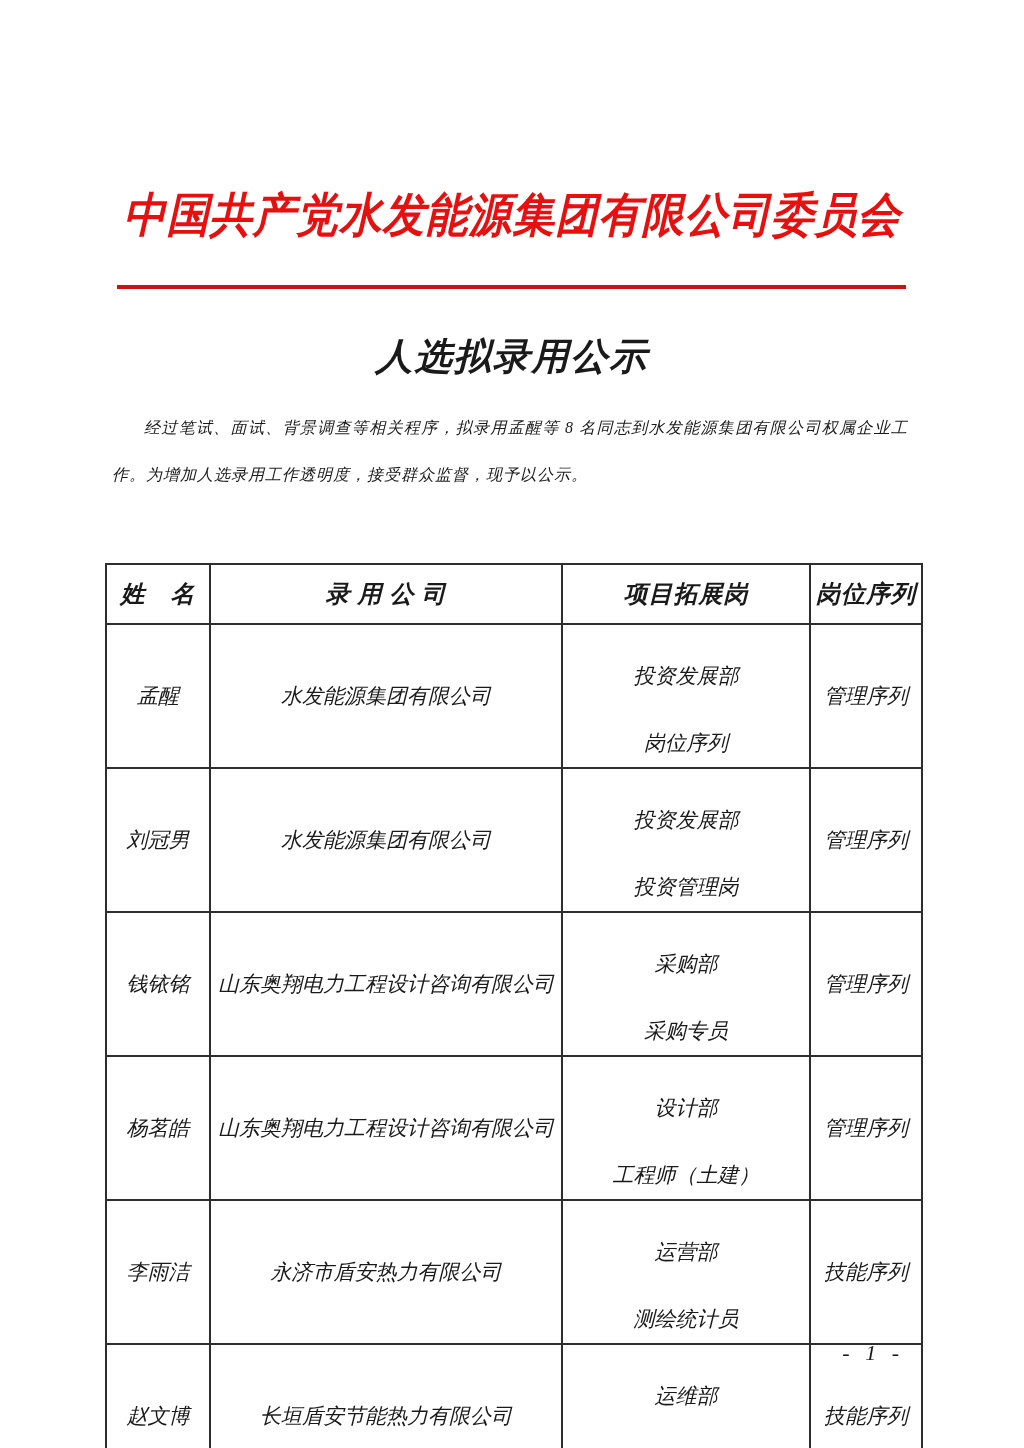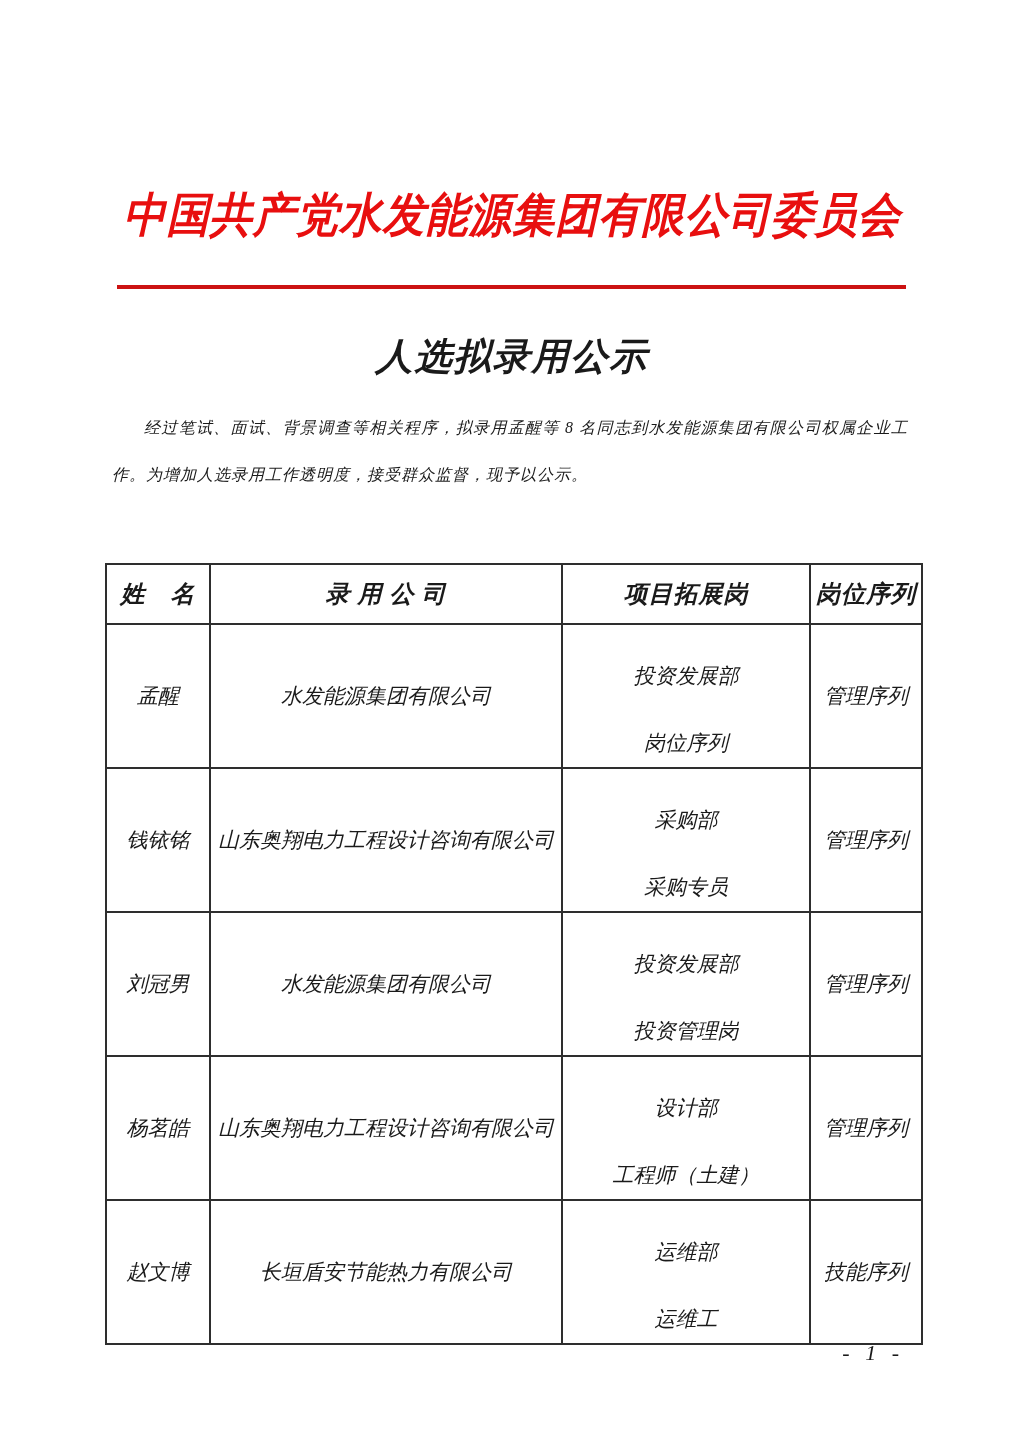--- a/index.html
+++ b/index.html
@@ -117,45 +117,54 @@
       <tr>
         <td>孟醒</td>
         <td>水发能源集团有限公司</td>
         <td>
           <div class="dept-line">投资发展部</div>
           <div class="dept-line">岗位序列</div>
         </td>
         <td>管理序列</td>
       </tr>
       <tr>
+        <td>刘冠男</td>
+        <td>水发能源集团有限公司</td>
+        <td>
+          <div class="dept-line">投资发展部</div>
+          <div class="dept-line">投资管理岗</div>
+        </td>
+        <td>管理序列</td>
+      </tr>
+      <tr>
         <td>钱铱铭</td>
         <td>山东奥翔电力工程设计咨询有限公司</td>
         <td>
           <div class="dept-line">采购部</div>
           <div class="dept-line">采购专员</div>
-        </td>
-        <td>管理序列</td>
-      </tr>
-      <tr>
-        <td>刘冠男</td>
-        <td>水发能源集团有限公司</td>
-        <td>
-          <div class="dept-line">投资发展部</div>
-          <div class="dept-line">投资管理岗</div>
         </td>
         <td>管理序列</td>
       </tr>
       <tr>
         <td>杨茗皓</td>
         <td>山东奥翔电力工程设计咨询有限公司</td>
         <td>
           <div class="dept-line">设计部</div>
           <div class="dept-line">工程师（土建）</div>
         </td>
         <td>管理序列</td>
+      </tr>
+      <tr>
+        <td>李雨洁</td>
+        <td>永济市盾安热力有限公司</td>
+        <td>
+          <div class="dept-line">运营部</div>
+          <div class="dept-line">测绘统计员</div>
+        </td>
+        <td>技能序列</td>
       </tr>
       <tr>
         <td>赵文博</td>
         <td>长垣盾安节能热力有限公司</td>
         <td>
           <div class="dept-line">运维部</div>
           <div class="dept-line">运维工</div>
         </td>
         <td>技能序列</td>
       </tr>

